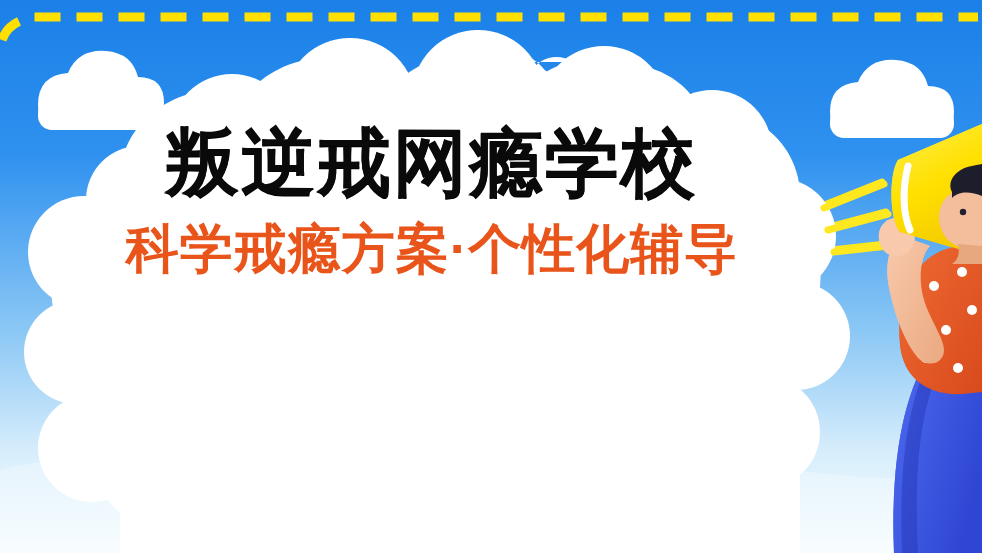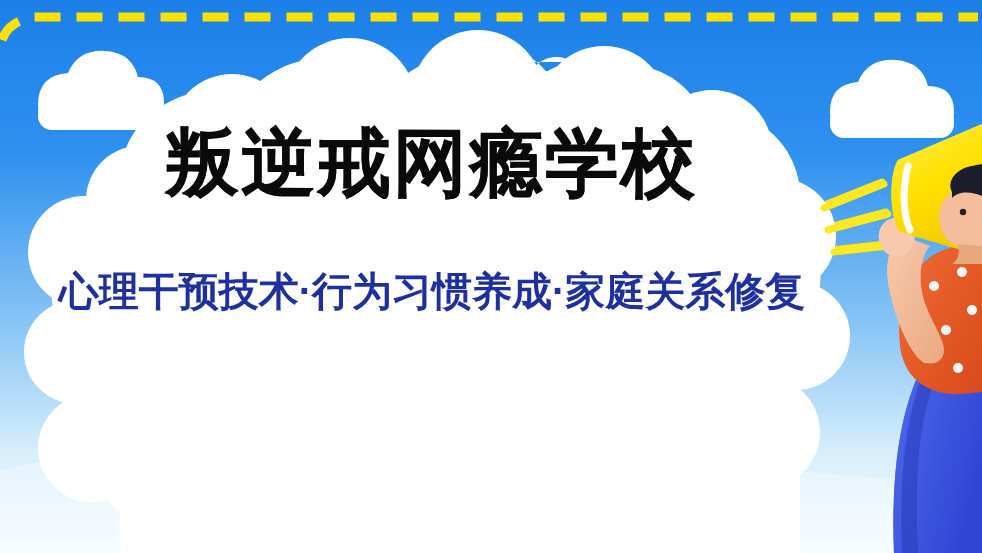--- a/index.html
+++ b/index.html
@@ -13,21 +13,21 @@
   }
   
   .layer{position:absolute;left:0;top:0;width:982px;height:553px;}
   .layer.art{pointer-events:none;}
 
   
   #text-block{
     position:absolute;left:0;top:0;width:982px;height:553px;
     display:flex;flex-direction:column;align-items:center;
     justify-content:flex-start;
-    padding-top:126px;box-sizing:border-box;gap:46px;
+    padding-top:126px;box-sizing:border-box;
   }
   .line{
     white-space:nowrap;text-align:center;line-height:1;
     letter-spacing:1px;
   }
   #title{
     font-size:74px;font-weight:bold;color:#0a0a0a;
     letter-spacing:2px;
     margin-left:-120px;
     text-shadow:0 1px 0 #000;
@@ -206,21 +206,21 @@
       <circle cx="380" cy="524" r="58"></circle>
       <circle cx="236" cy="502" r="58"></circle>
       <circle cx="150" cy="470" r="52"></circle>
 
       <rect x="120" y="430" width="680" height="123"></rect>
     </g>
   </svg>
 
   <div id="text-block">
     <div class="line" id="title">叛逆戒网瘾学校</div>
-    <div class="line" id="features">心理干预技术·行为习惯养成·家庭关系修复</div>
+    <div class="line" id="subtitle">科学戒瘾方案·个性化辅导</div>
   </div>
 
   <svg class="layer art" viewBox="0 0 982 553">
     <g stroke="#ffe81f" stroke-width="7" stroke-linecap="round" fill="none">
       <line x1="824" y1="208" x2="884" y2="184"></line>
       <line x1="828" y1="230" x2="888" y2="214"></line>
       <line x1="834" y1="252" x2="888" y2="246"></line>
     </g>
 
     <path d="M 930,352 C 906,392 890,452 894,553 L 982,553 L 982,336 Z" fill="url(#pantsGrad)"></path>

